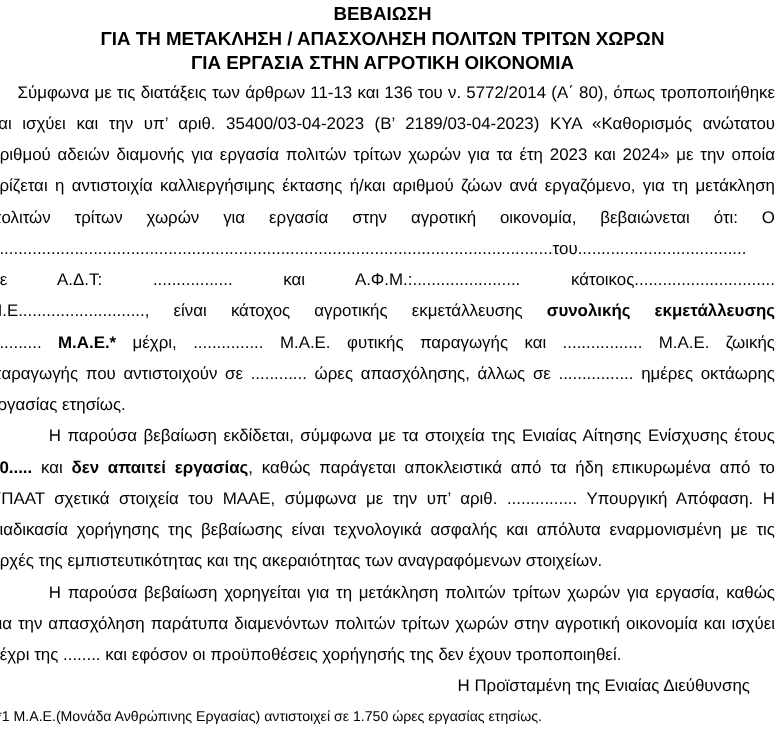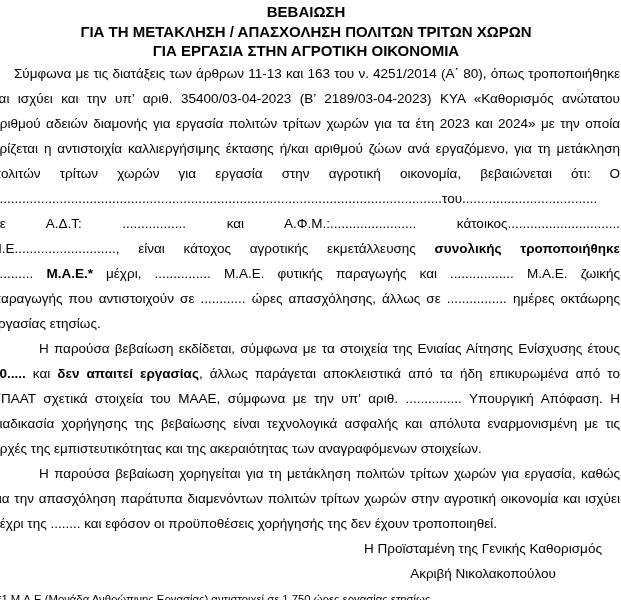--- a/index.html
+++ b/index.html
@@ -28,42 +28,41 @@
 <div class="page">
   <div class="content">
 
     <div class="title-block">
       <div>ΒΕΒΑΙΩΣΗ</div>
       <div>ΓΙΑ ΤΗ ΜΕΤΑΚΛΗΣΗ / ΑΠΑΣΧΟΛΗΣΗ ΠΟΛΙΤΩΝ ΤΡΙΤΩΝ ΧΩΡΩΝ</div>
       <div>ΓΙΑ ΕΡΓΑΣΙΑ ΣΤΗΝ ΑΓΡΟΤΙΚΗ ΟΙΚΟΝΟΜΙΑ</div>
     </div>
 
     <div class="doc-body">
-        <div class="doc-line just" style="text-indent: 22px;"><span>Σύμφωνα με τις διατάξεις των άρθρων 11-13 και 163 του ν. 4251/2014 (Α΄ 80), όπως τροποποιήθηκε</span></div>
+        <div class="doc-line just" style="text-indent: 22px;"><span>Σύμφωνα με τις διατάξεις των άρθρων 11-13 και 136 του ν. 5772/2014 (Α΄ 80), όπως τροποποιήθηκε</span></div>
         <div class="doc-line just"><span>και ισχύει και την υπ’ αριθ. 35400/03-04-2023 (Β’ 2189/03-04-2023) ΚΥΑ «Καθορισμός ανώτατου</span></div>
         <div class="doc-line just"><span>αριθμού αδειών διαμονής για εργασία πολιτών τρίτων χωρών για τα έτη 2023 και 2024» με την οποία</span></div>
         <div class="doc-line just"><span>ορίζεται η αντιστοιχία καλλιεργήσιμης έκτασης ή/και αριθμού ζώων ανά εργαζόμενο, για τη μετάκληση</span></div>
         <div class="doc-line just"><span>πολιτών τρίτων χωρών για εργασία στην αγροτική οικονομία, βεβαιώνεται ότι: Ο</span></div>
         <div class="doc-line left"><span>........................................................................................................................του....................................</span></div>
         <div class="doc-line just"><span>με Α.Δ.Τ: ................. και Α.Φ.Μ.:....................... κάτοικος..............................</span></div>
-        <div class="doc-line just"><span>Π.Ε..........................., είναι κάτοχος αγροτικής εκμετάλλευσης </span><span class="bold">συνολικής τροποποιήθηκε</span></div>
+        <div class="doc-line just"><span>Π.Ε..........................., είναι κάτοχος αγροτικής εκμετάλλευσης </span><span class="bold">συνολικής εκμετάλλευσης</span></div>
         <div class="doc-line just"><span>........... </span><span class="bold">Μ.Α.Ε.*</span><span> μέχρι, ............... Μ.Α.Ε. φυτικής παραγωγής και ................. Μ.Α.Ε. ζωικής</span></div>
         <div class="doc-line just"><span>παραγωγής που αντιστοιχούν σε ............ ώρες απασχόλησης, άλλως σε ................ ημέρες οκτάωρης</span></div>
         <div class="doc-line left"><span>εργασίας ετησίως.</span></div>
         <div class="doc-line just" style="text-indent: 47px;"><span>Η παρούσα βεβαίωση εκδίδεται, σύμφωνα με τα στοιχεία της Ενιαίας Αίτησης Ενίσχυσης έτους</span></div>
-        <div class="doc-line just"><span class="bold">20.....</span><span> και </span><span class="bold">δεν απαιτεί εργασίας</span><span>, άλλως παράγεται αποκλειστικά από τα ήδη επικυρωμένα από το</span></div>
+        <div class="doc-line just"><span class="bold">20.....</span><span> και </span><span class="bold">δεν απαιτεί εργασίας</span><span>, καθώς παράγεται αποκλειστικά από τα ήδη επικυρωμένα από το</span></div>
         <div class="doc-line just"><span>ΥΠΑΑΤ σχετικά στοιχεία του ΜΑΑΕ, σύμφωνα με την υπ’ αριθ. ............... Υπουργική Απόφαση. Η</span></div>
         <div class="doc-line just"><span>διαδικασία χορήγησης της βεβαίωσης είναι τεχνολογικά ασφαλής και απόλυτα εναρμονισμένη με τις</span></div>
         <div class="doc-line left"><span>αρχές της εμπιστευτικότητας και της ακεραιότητας των αναγραφόμενων στοιχείων.</span></div>
         <div class="doc-line just" style="text-indent: 47px;"><span>Η παρούσα βεβαίωση χορηγείται για τη μετάκληση πολιτών τρίτων χωρών για εργασία, καθώς και</span></div>
         <div class="doc-line just"><span>για την απασχόληση παράτυπα διαμενόντων πολιτών τρίτων χωρών στην αγροτική οικονομία και ισχύει</span></div>
         <div class="doc-line left"><span>μέχρι της ........ και εφόσον οι προϋποθέσεις χορήγησής της δεν έχουν τροποποιηθεί.</span></div>
       </div>
 
     <div class="signature-block">
-      <div>Η Προϊσταμένη της Γενικής Καθορισμός</div>
-      <div>Ακριβή Νικολακοπούλου</div>
+      <div>Η Προϊσταμένη της Ενιαίας Διεύθυνσης</div>
     </div>
 
     <div class="footnote">*1 Μ.Α.Ε.(Μονάδα Ανθρώπινης Εργασίας) αντιστοιχεί σε 1.750 ώρες εργασίας ετησίως.</div>
 
   </div>
 </div>
 
 </body></html>

